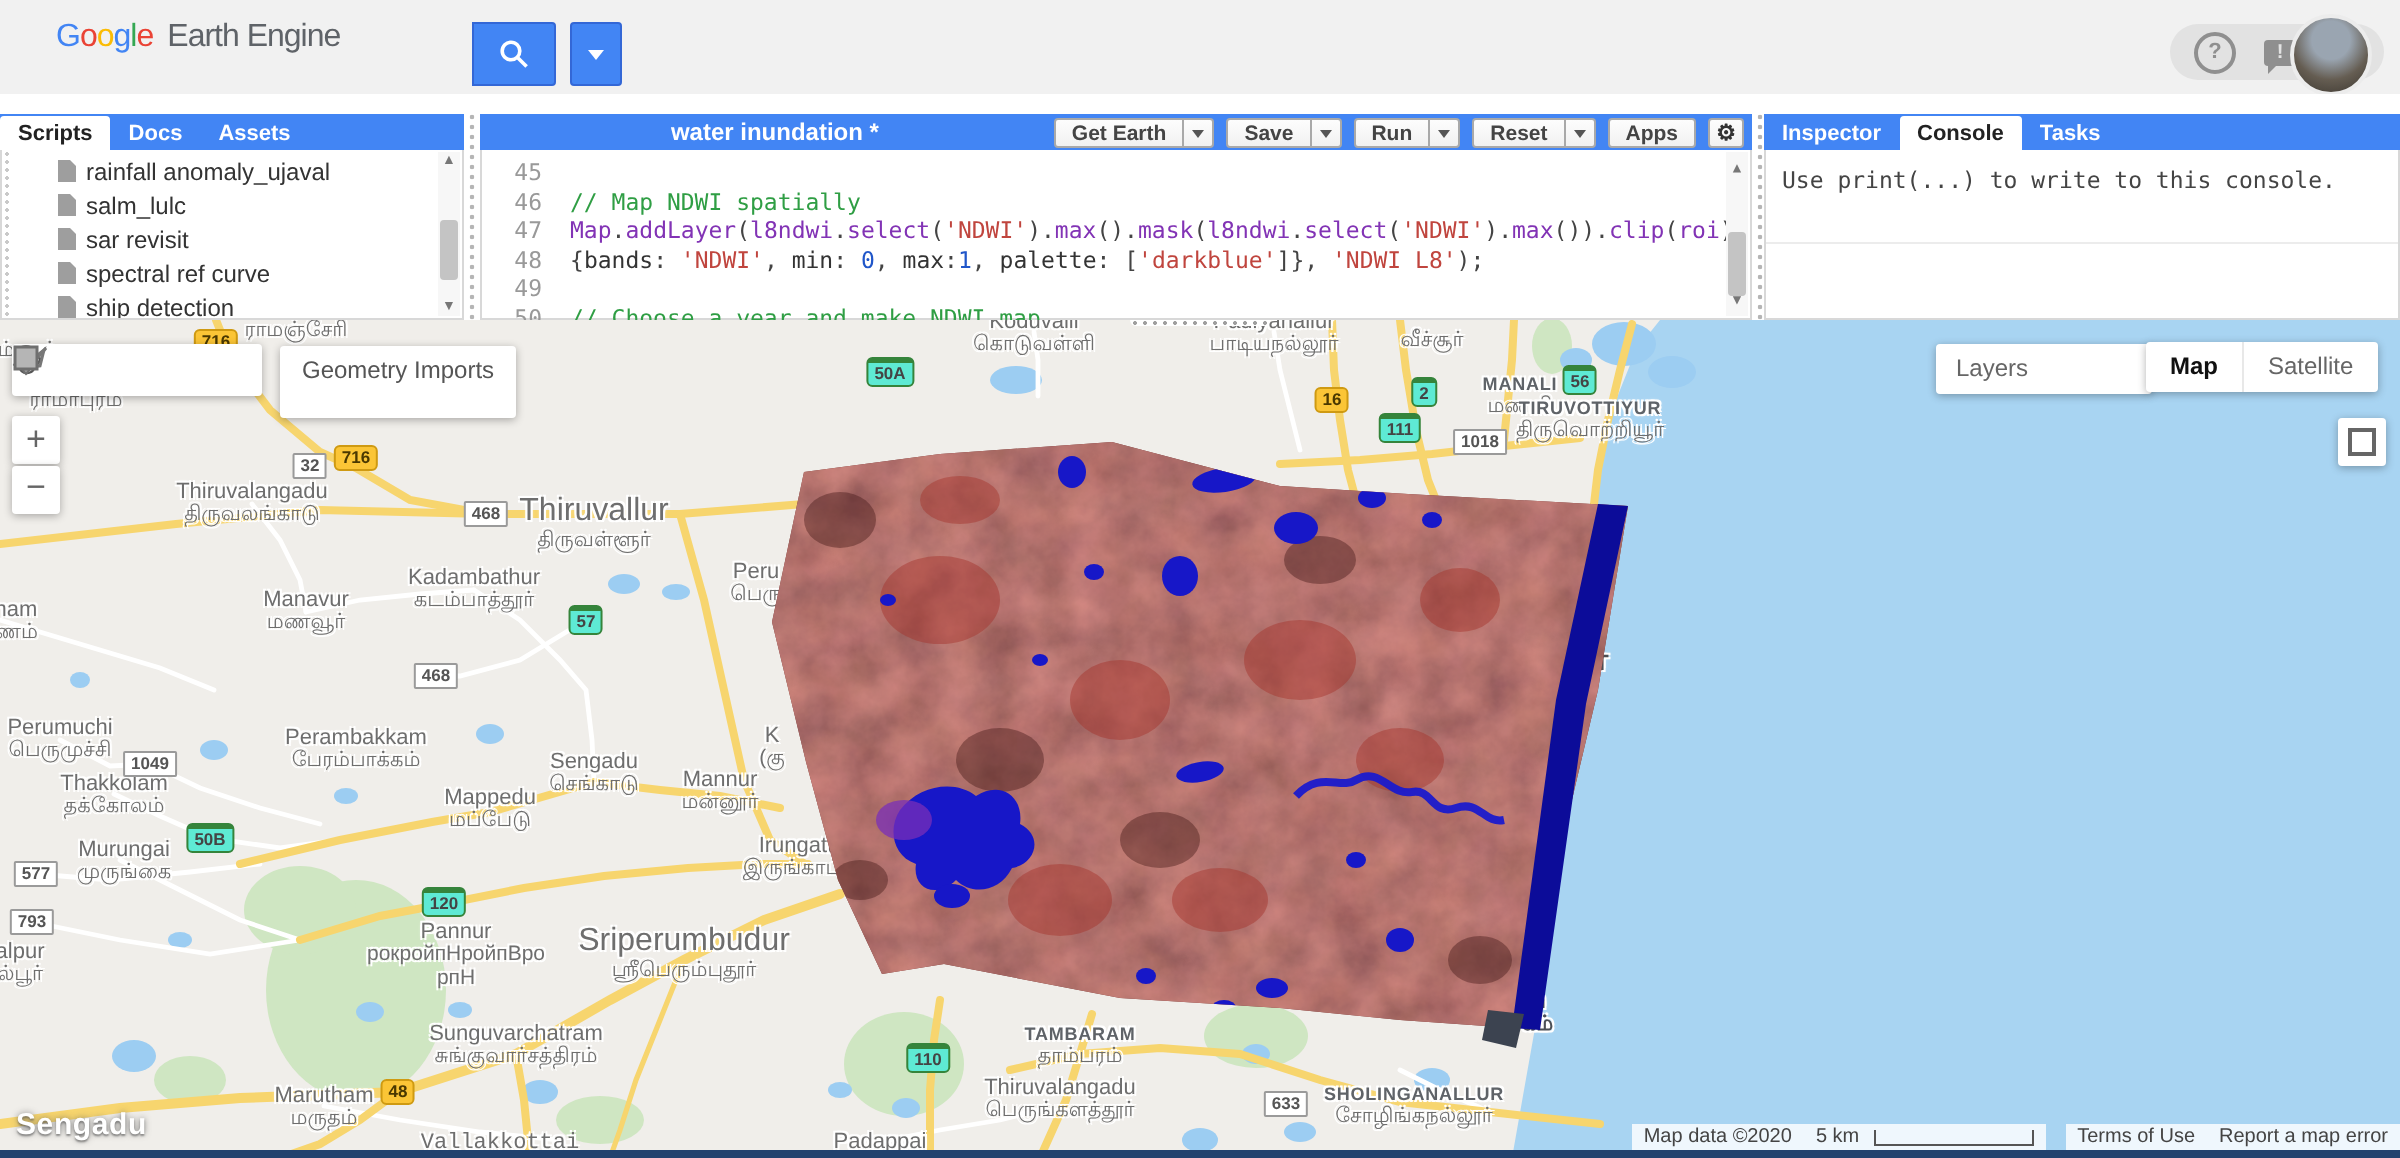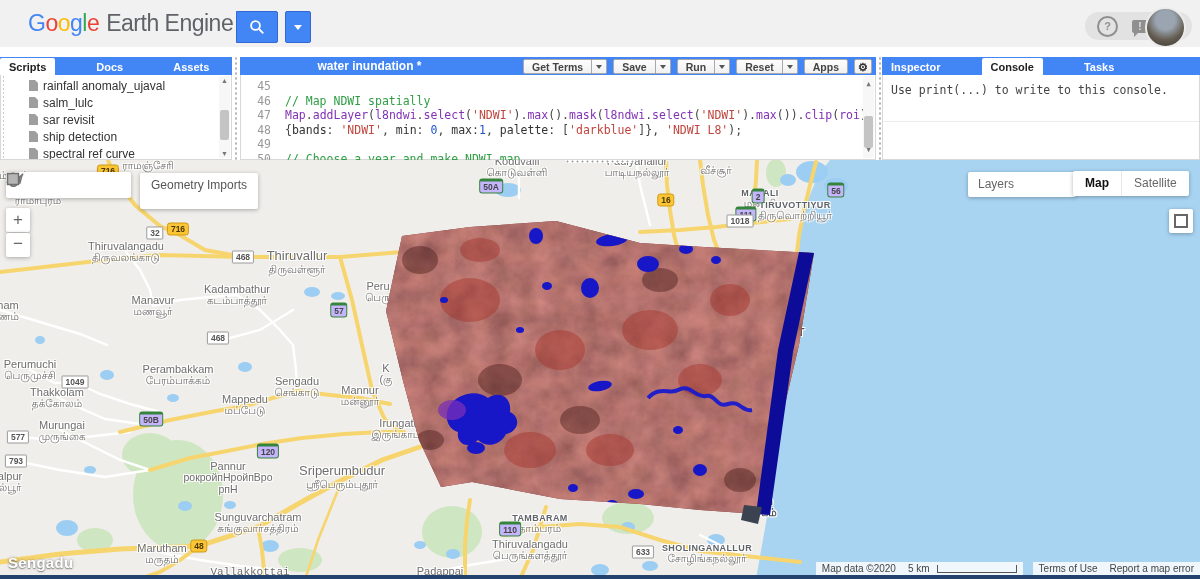--- a/index.html
+++ b/index.html
@@ -1,21 +1,21 @@
 <!DOCTYPE html>
 <html><head>
 <meta charset="utf-8">
 <style>
   html,body{margin:0;padding:0;background:#fff;}
   #app{position:relative;width:1200px;height:579px;overflow:hidden;
        font-family:"Liberation Sans",sans-serif;background:#fff;}
   
   #header{position:absolute;left:0;top:0;width:1200px;height:47px;background:#f1f1f1;
           border-bottom:1px solid #d9d9d9;}
-  #logo{position:absolute;left:28px;top:10px;font-size:23px;font-weight:500;letter-spacing:-.5px;}
+  #logo{position:absolute;left:28px;top:10px;font-size:16px;font-weight:500;letter-spacing:-.5px;}
   #logo .prod{color:#5f6368;margin-left:7px;font-weight:400;}
   #search-wrap{position:absolute;left:236px;top:11px;display:flex;}
   #search-input{width:462px;height:28px;border:1px solid #c6c6c6;border-right:none;background:#fff;
         padding:0 10px;font-size:14px;color:#333;outline:none;border-radius:2px 0 0 2px;
         font-family:"Liberation Sans",sans-serif;}
   #search-input::placeholder{color:#9a9a9a;}
   .blue-btn{height:30px;background:#4285f4;border:1px solid #3367d6;display:flex;align-items:center;
         justify-content:center;cursor:pointer;}
   #search-btn{width:40px;border-radius:0 2px 2px 0;}
   #search-dd{width:24px;margin-left:7px;border-radius:2px;}
@@ -28,21 +28,21 @@
   #fb-ic{width:16px;height:13px;background:#8f8f8f;border-radius:2px;margin-left:14px;position:relative;
         color:#e2e2e2;font-size:10px;font-weight:bold;text-align:center;line-height:13px;}
   #fb-ic:after{content:"";position:absolute;left:2px;bottom:-4px;border-left:5px solid #8f8f8f;
         border-bottom:5px solid transparent;}
   #avatar{position:absolute;right:6px;top:-5px;width:37px;height:37px;border-radius:50%;
         background:radial-gradient(circle at 50% 30%,#9aa5b1 0 30%,#655d52 62%,#3a362f 100%);
         border:2px solid #ececec;}
   
   #panels-bg{position:absolute;left:0;top:47px;width:1200px;height:113px;background:#fff;}
   .panel{position:absolute;top:57px;height:103px;}
-  .blue-bar{position:absolute;left:0;top:0;right:0;height:18px;background:#4285f4;display:flex;align-items:flex-end;gap:32px;}
+  .blue-bar{position:absolute;left:0;top:0;right:0;height:18px;background:#4285f4;display:flex;align-items:flex-end;}
   .tab{font-size:11px;font-weight:bold;color:#fff;padding:3px 9px 2px;cursor:pointer;white-space:nowrap;}
   .tab.active{background:#fff;color:#222;border-radius:2px 2px 0 0;}
   .panel-body{position:absolute;left:0;top:18px;right:0;bottom:0;background:#fff;border:1px solid #d8d8d8;border-top:none;overflow:hidden;}
   #left-panel{left:0;width:232px;}
   #editor-panel{left:240px;width:636px;}
   #right-panel{left:882px;width:318px;}
   .vsplit{position:absolute;top:57px;height:103px;width:8px;cursor:col-resize;
         background-image:radial-gradient(circle,#b5b5b5 1px,transparent 1.3px);
         background-size:8px 5px;background-position:center;background-repeat:repeat-y;}
   
@@ -84,26 +84,26 @@
   #console-msg{font-family:"DejaVu Sans Mono","Liberation Mono",monospace;font-size:11.5px;color:#444;
         padding:8px 0 0 8px;}
   #console-div{position:absolute;left:0;right:0;top:46px;height:1px;background:#ececec;}
   
   #map{position:absolute;left:0;top:160px;width:1200px;height:419px;background:#f0eeea;overflow:hidden;}
   #map svg{position:absolute;left:0;top:0;}
   .map-label{position:absolute;transform:translate(-50%,-50%);text-align:center;color:#6e6e6e;
         font-size:11px;line-height:1.12;white-space:nowrap;z-index:3;
         text-shadow:1px 1px 0 #fff,-1px 1px 0 #fff,1px -1px 0 #fff,-1px -1px 0 #fff,0 0 2px #fff;}
   .map-label .ta{font-size:10.5px;display:block;}
-  .map-label.big .en{font-size:13px;}
+  .map-label.big .en{font-size:16px;}
   .map-label.caps .en{font-size:9px;font-weight:bold;letter-spacing:.4px;color:#5f6368;}
   .badge{position:absolute;transform:translate(-50%,-50%);font-size:8.5px;font-weight:bold;z-index:3;
         height:11px;line-height:11px;padding:0 3px;white-space:nowrap;}
   .badge.nh{background:#fbc536;border:1px solid #cf9a12;color:#4a3800;border-radius:3px;}
-  .badge.sh{background:#c4b5fd;border:1px solid #35843b;border-top:3px solid #35843b;color:#444;border-radius:3px;margin-left:46px;}
+  .badge.sh{background:#5eead4;border:1px solid #35843b;border-top:3px solid #35843b;color:#444;border-radius:3px;}
   .badge.box{background:#fff;border:1px solid #9a9a9a;color:#555;border-radius:1px;}
   #overlay-svg{z-index:5;}
   #labels-top{z-index:6;}
   #labels-top .map-label{color:#4c4f55;font-weight:bold;}
   
   .ctl{position:absolute;background:#fff;box-shadow:0 1px 4px rgba(0,0,0,.3);border-radius:2px;z-index:10;}
   #tools{left:6px;top:12px;height:26px;display:flex;align-items:center;}
   .tool-btn{width:25px;height:26px;display:flex;align-items:center;justify-content:center;cursor:pointer;}
   #geom-imports{left:140px;top:13px;height:36px;line-height:24px;padding:0 11px;font-size:12px;color:#555;cursor:pointer;}
   #zoom-in{left:6px;top:48px;width:24px;height:24px;font-size:17px;color:#666;text-align:center;line-height:23px;cursor:pointer;}
@@ -174,43 +174,43 @@
           <div class="script-row">
             <span class="file-ic"></span>
             <span>salm_lulc</span>
           </div>
           <div class="script-row">
             <span class="file-ic"></span>
             <span>sar revisit</span>
           </div>
           <div class="script-row">
             <span class="file-ic"></span>
-            <span>ship detection</span>
+            <span>spectral ref curve</span>
           </div>
           <div class="script-row">
             <span class="file-ic"></span>
-            <span>spectral ref curve</span>
+            <span>ship detection</span>
           </div>
         </div>
       <div class="vscroll">
         <div class="up">▲</div>
         <div class="thumb" style="top:34px;height:30px;"></div>
         <div class="dn">▼</div>
       </div>
     </div>
   </div>
 
   <div class="vsplit" style="left:232px;"></div>
 
   <div id="editor-panel" class="panel">
     <div class="blue-bar">
       <div id="editor-title">water inundation *</div>
       <div id="editor-buttons">
           <div class="btn-group">
-            <button class="gee-btn split-main">Get Terms</button>
+            <button class="gee-btn split-main">Get Earth</button>
             <button class="gee-btn split-caret">
               <span class="caret-d"></span>
             </button>
           </div>
           <div class="btn-group">
             <button class="gee-btn split-main">Save</button>
             <button class="gee-btn split-caret">
               <span class="caret-d"></span>
             </button>
           </div>

